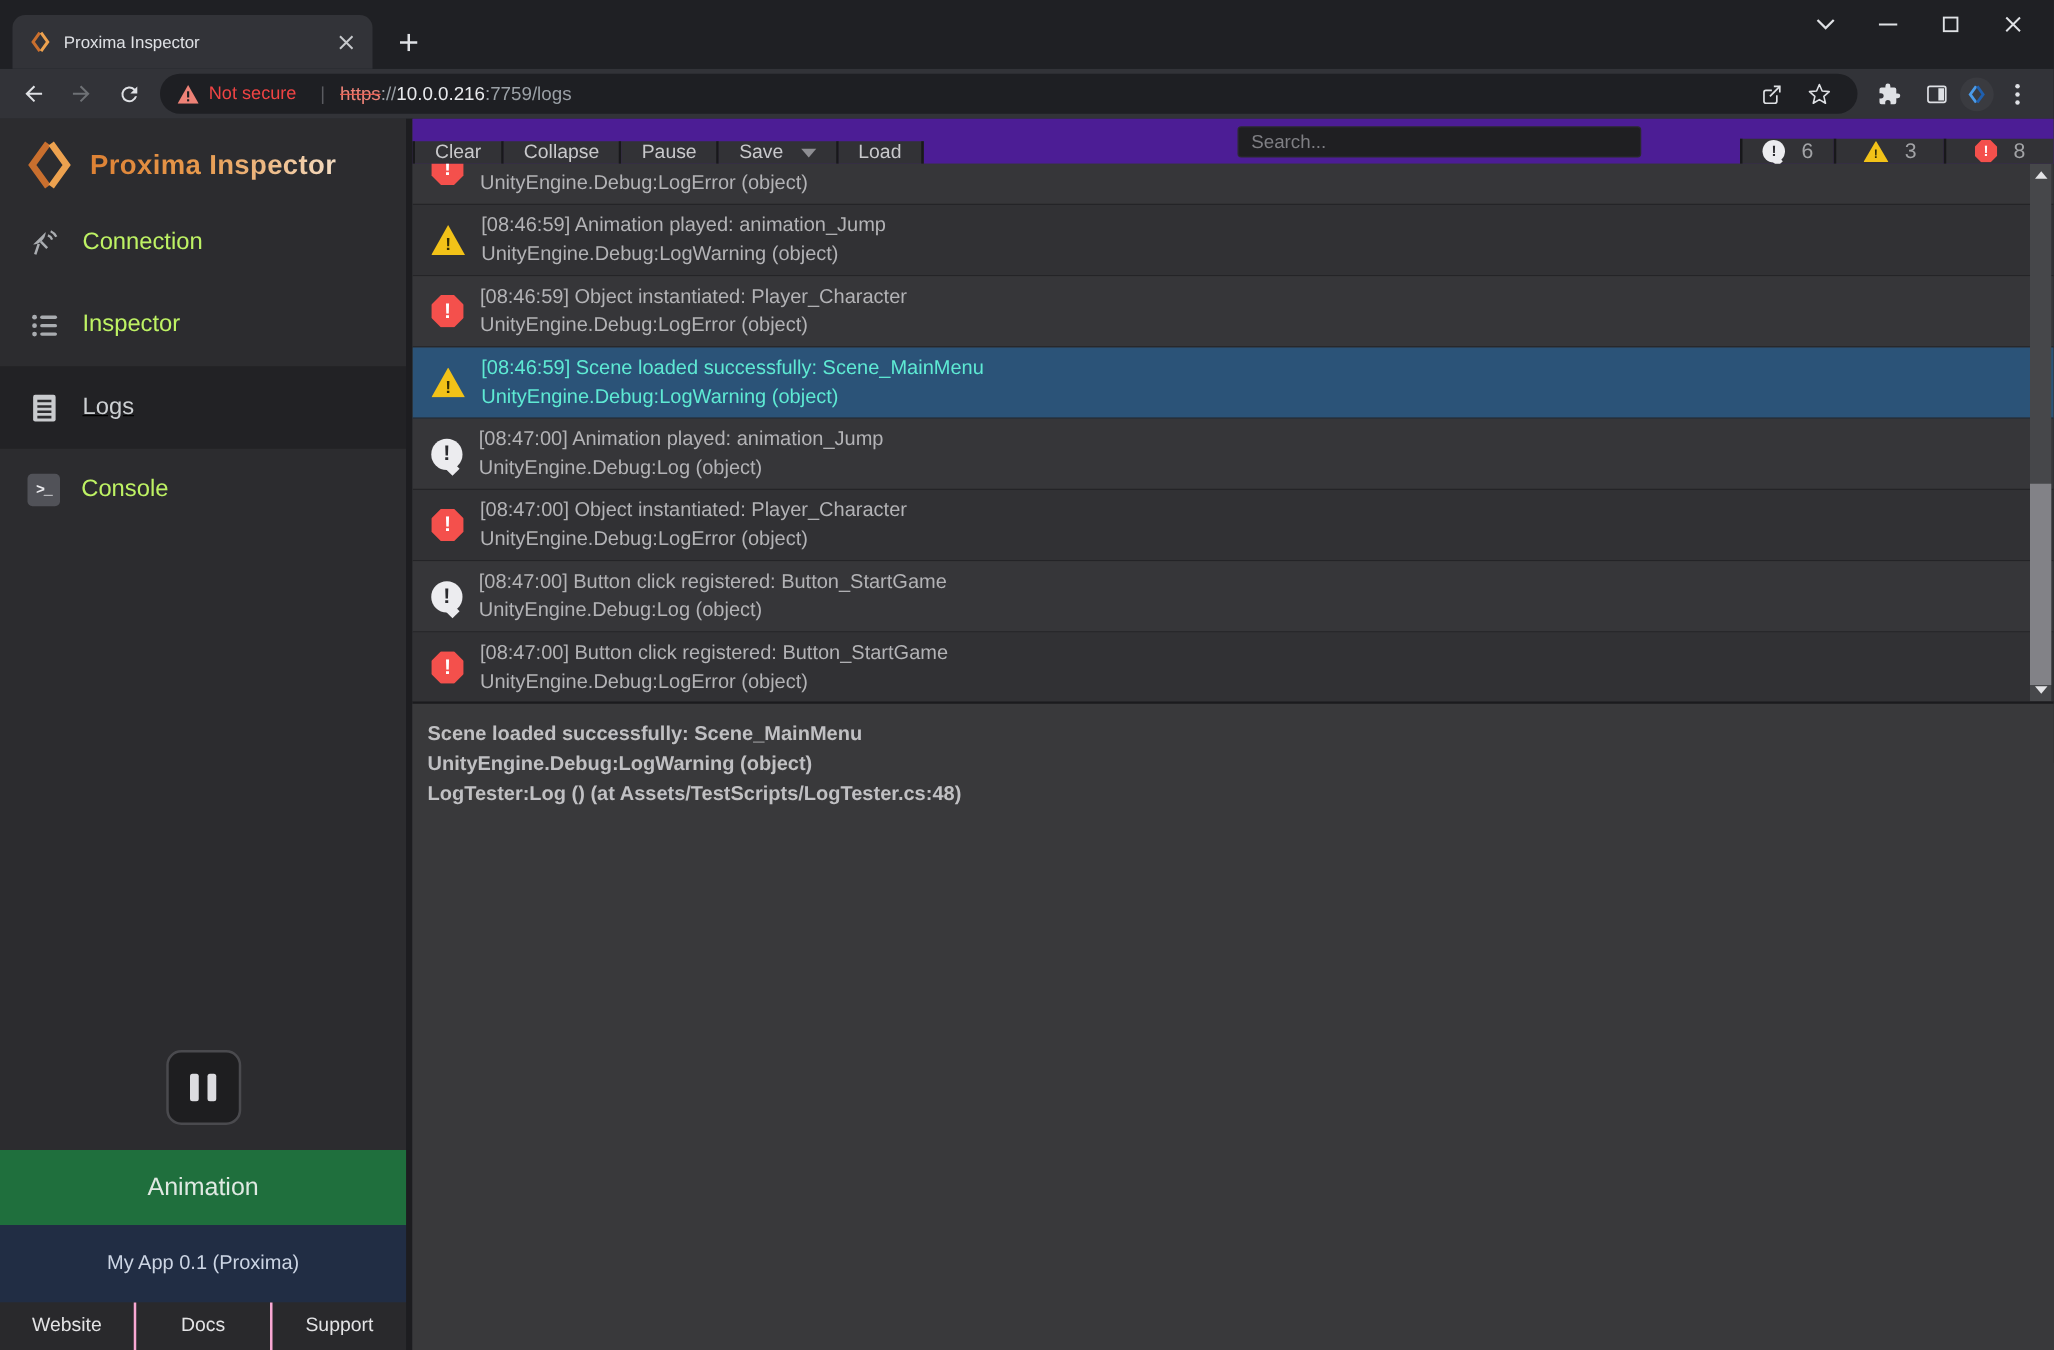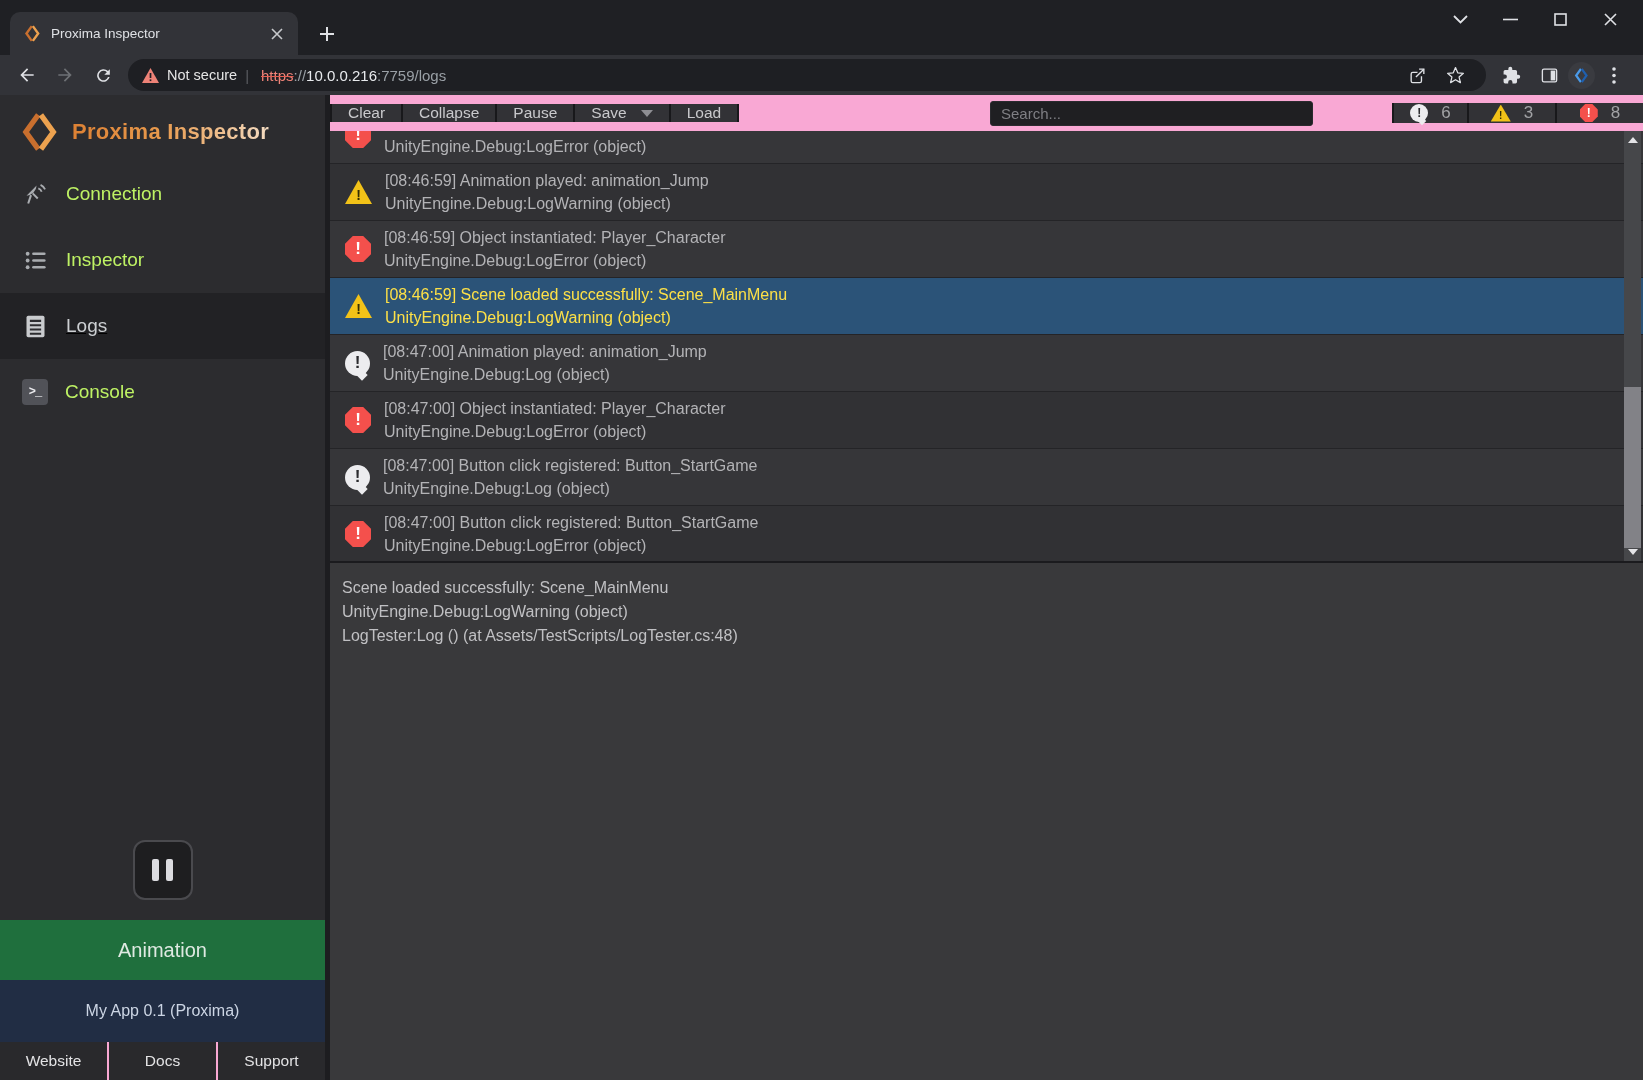--- a/index.html
+++ b/index.html
@@ -15,21 +15,21 @@
          border-radius:10px 10px 0 0; display:flex; align-items:center; padding:0 10px 0 14px; }
   .tab-title { color:#dfe1e5; font-size:13.5px; flex:1; margin-left:10px; white-space:nowrap; overflow:hidden; }
   .tab-close { width:22px; height:22px; border-radius:50%; display:flex; align-items:center; justify-content:center; }
   .newtab { position:absolute; left:312px; bottom:6px; width:30px; height:30px; border-radius:50%;
             display:flex; align-items:center; justify-content:center; }
 
   .navbar { height:40px; background:#323338; display:flex; align-items:center; padding:0 10px 0 8px; }
   .nav-icon { width:38px; height:32px; display:flex; align-items:center; justify-content:center; border-radius:50%; }
   .omnibox { flex:1; height:32px; background:#1e1f23; border-radius:16px; margin:0 6px 0 6px;
              display:flex; align-items:center; padding:0 12px 0 14px; min-width:0; }
-  .sec-label { color:#e5e5e5; font-size:14.5px; margin:0 8px 0 8px; }
+  .sec-label { color:#ef4444; font-size:14.5px; margin:0 19px 0 8px; }
   .omni-sep { color:#5a5b60; font-size:15px; margin-right:12px; font-weight:300; }
   .url { font-size:15px; white-space:nowrap; }
   .url .scheme { color:#ee8277; text-decoration:line-through; text-decoration-color:#e25e52; }
   .url .dim { color:#9aa0a6; }
   .url .host { color:#e8eaed; }
   .omni-spacer { flex:1; }
   .right-icons { display:flex; align-items:center; }
   .avatar { width:27px; height:27px; border-radius:50%; background:#3a3b40; display:flex; align-items:center; justify-content:center; }
 
   
@@ -58,21 +58,21 @@
   .status-connected { height:60px; background:#1f6f3d; display:flex; align-items:center; justify-content:center;
                       color:#dfe9e2; font-size:20px; }
   .status-app { height:62px; background:#212d44; display:flex; align-items:center; justify-content:center;
                 color:#ccd5e4; font-size:16px; }
   .sb-footer { height:38px; background:#29292c; display:flex; }
   .sb-footer .cell { flex:1; display:flex; align-items:center; justify-content:center; color:#e3e3e5;
                      font-size:15.5px; cursor:pointer; }
   .sb-footer .cell + .cell { border-left:2px solid #f9a8d4; }
 
   
-  .toolbar { height:36px; background:#f9a8d4; display:flex; align-items:center; }
+  .toolbar { height:36px; background:#4c1d95; display:flex; align-items:flex-end; }
   .tb-btn { display:flex; align-items:center; padding:0 16px; background:#323236; color:#c9c9cc;
             font-size:15.5px; border-right:2px solid #18181b; cursor:pointer; }
   .tb-btn:first-child { border-left:2px solid #18181b; }
   .caret { width:0; height:0; border-left:6px solid transparent; border-right:6px solid transparent;
            border-top:7px solid #8e8e93; margin-left:14px; }
   .search { margin-left:auto; align-self:center; width:323px; height:25px; background:#1f1f22;
             border:1px solid #2a2a2e; border-radius:3px; color:#c7c7ca; font-size:15px; padding:0 10px;
             outline:none; margin-right:79px; font-family:"Liberation Sans",sans-serif; }
   .search::placeholder { color:#7f7f84; }
   .tb-badge { display:flex; align-items:center; justify-content:center; gap:13px; background:#323236;
@@ -104,32 +104,32 @@
   .list { position:relative; height:432px; overflow:hidden; border-bottom:2px solid #1b1b1e; }
   .log-row { height:57px; display:flex; align-items:center; gap:13px; padding-left:15px;
              border-bottom:1px solid #242427; cursor:pointer; }
   .rows div.log-row:nth-of-type(odd) { background:#363639; }
   .rows div.log-row:nth-of-type(even) { background:#313134; }
   .rows div.log-row.selected { background:#2b5378; }
   .log-row.partial { margin-top:-24px; }
   .log-text { min-width:0; }
   .log-text .l1, .log-text .l2 { font-size:16px; line-height:23px; color:#b3b3b6; white-space:nowrap; }
   .l1:empty::before { content:"\00a0"; }
-  .selected .l1, .selected .l2 { color:#fde047; }
+  .selected .l1, .selected .l2 { color:#5eead4; }
 
   .scrollbar { position:absolute; top:0; right:2px; width:17px; height:100%; background:#46474a; }
   .sb-arrow { position:absolute; left:0; width:17px; height:14px; display:flex; align-items:center; justify-content:center; }
   .sb-arrow.up { top:2px; } .sb-arrow.down { bottom:2px; }
   .sb-arrow i { display:block; width:0; height:0; border-left:5px solid transparent; border-right:5px solid transparent; }
   .sb-arrow.up i { border-bottom:6px solid #e4e4e7; }
   .sb-arrow.down i { border-top:6px solid #e4e4e7; }
   .sb-thumb { position:absolute; left:0; top:256px; width:17px; height:161px; background:#828287; }
 
   
-  .detail { flex:1; background:#39393b; padding:13px 14px 0 12px; }
+  .detail { flex:1; background:#39393b; padding:13px 14px 0 12px;font-weight:bold; }
   .detail .dline { font-size:16px; line-height:24px; color:#c0c0c3; white-space:nowrap; }
 </style>
 </head>
 <body>
 
 <div class="titlebar">
   <div class="tab">
     <span>
       <svg width="17" height="17" viewBox="0 0 24 24" fill="none">
         <path d="M10 3 3.5 12 10 21" stroke="#c96f2e" stroke-width="3.4" stroke-linecap="square"></path>

